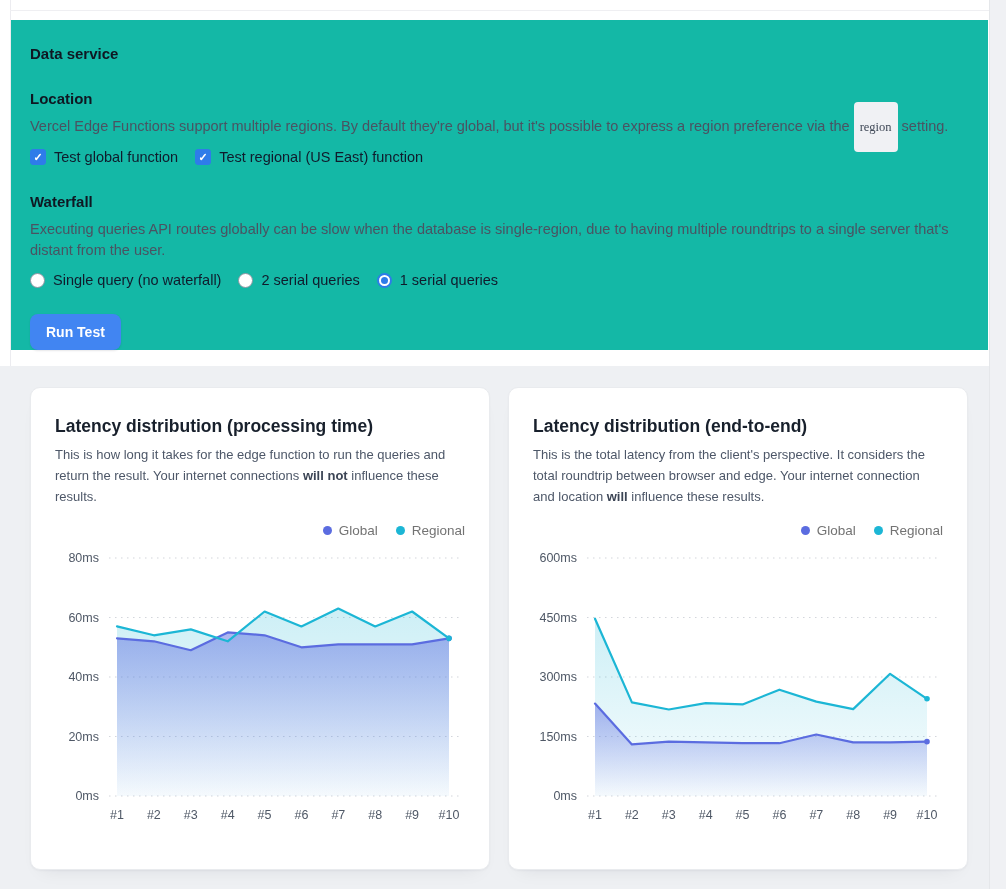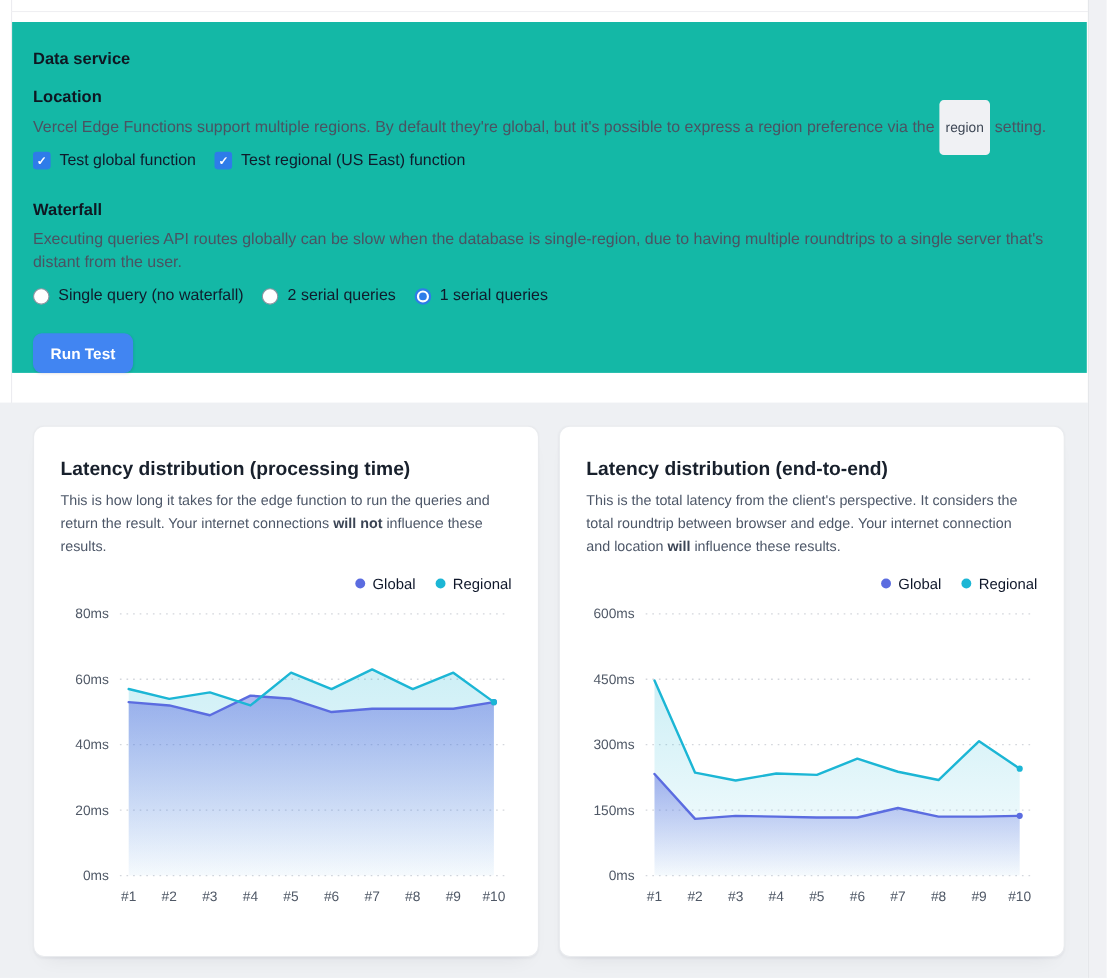--- a/index.html
+++ b/index.html
@@ -12,26 +12,26 @@
     color:#101b2c;
   }
   
   .left-hairline { position:absolute; left:10px; top:0; width:1px; height:100%; background:#ececf0; }
   .top-hairline  { position:absolute; left:10px; top:10px; right:17px; height:1px; background:#efeff2; }
   .right-gutter  { position:absolute; right:0; top:0; width:17px; height:100%; background:#f0f1f4; border-left:1px solid #e5e7ea; }
 
   
   .controls { position:absolute; left:11px; top:20px; right:18px; padding:24px 0 0 19px; background:#14b8a6; }
   .controls h3 { font-size:15px; font-weight:700; color:#0f1722; line-height:19px; }
-  .h-location { margin-top:16px; }
+  .h-location { margin-top:26px; }
   .h-waterfall { margin-top:27px; }
   .desc { font-size:14.5px; line-height:21px; color:#4a5362; margin-top:8px; }
   .desc-waterfall { max-width:922px; }
   code.chip {
-    font-family:Liberation Sans, sans-serif;
+    font-family:Liberation Serif, serif;
     font-size:12.5px; color:#3f4856;
     background:#f0f1f4; border-radius:4px; padding:18px 6px;
   }
   .select {
     margin-top:12px; width:318px; height:37px;
     border:1px solid #d5d8dd; border-radius:8px; background:#fff;
     display:flex; align-items:center; justify-content:space-between;
     padding:0 14px; font-size:14.5px; color:#18212f; cursor:pointer;
     box-shadow:0 1px 2px rgba(16,24,40,.03);
   }
@@ -64,21 +64,21 @@
   .card {
     width:460px; height:483px; background:#fff;
     border:1px solid #e9ebee; border-radius:10px;
     padding:26px 24px 0 24px;
     box-shadow:0 1px 2px rgba(16,24,40,.04), 0 10px 18px -12px rgba(16,24,40,.10);
   }
   .card-title { font-size:17.5px; font-weight:700; color:#18202c; line-height:24px; }
   .card-desc { margin-top:6px; max-width:396px; font-size:13px; line-height:21px; color:#4d5768; }
   .card-desc b { color:#3b4454; }
   .legend { margin-top:16px; margin-bottom:6px; display:flex; justify-content:flex-end; align-items:center; gap:18px; }
-  .legend-item { display:inline-flex; align-items:center; gap:7px; font-size:13.5px; color:#0f172a; }
+  .legend-item { display:inline-flex; align-items:center; gap:7px; font-size:13.5px; color:#737373; }
   .legend-dot { width:9px; height:9px; border-radius:50%; }
   svg.chart { display:block; }
   svg.chart text { font-family:"Liberation Sans", sans-serif; }
 </style>
 </head>
 <body>
 
 <div class="left-hairline"></div>
 <div class="top-hairline"></div>
 <div class="right-gutter"></div>

